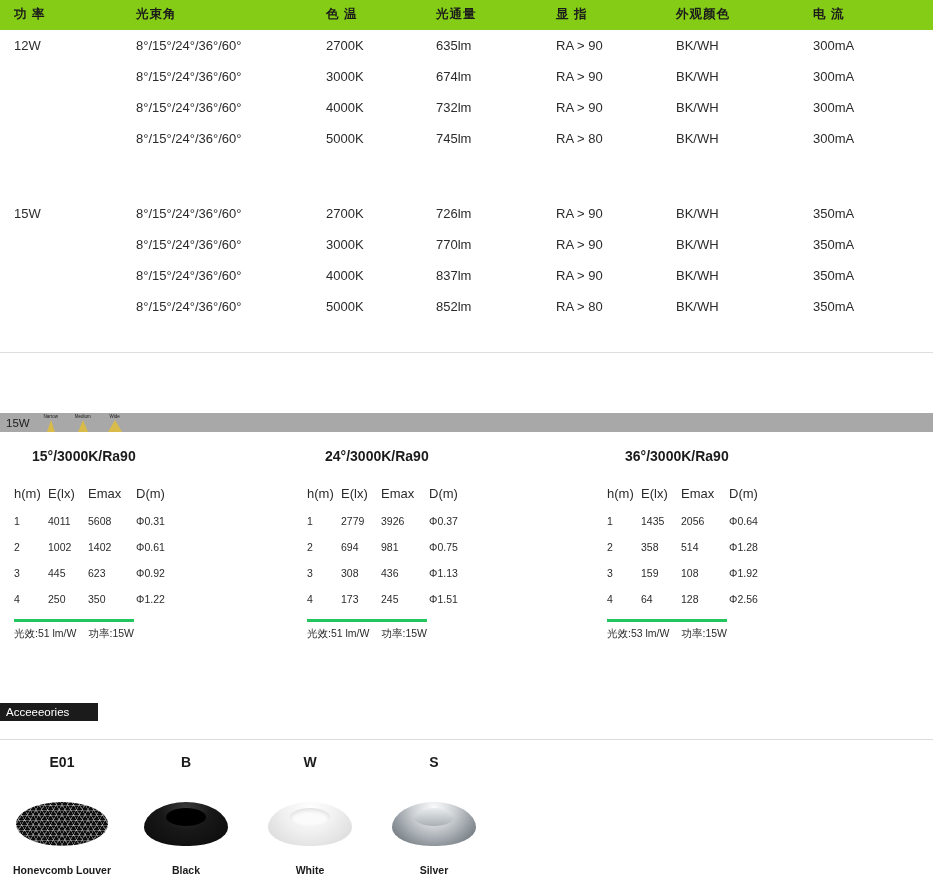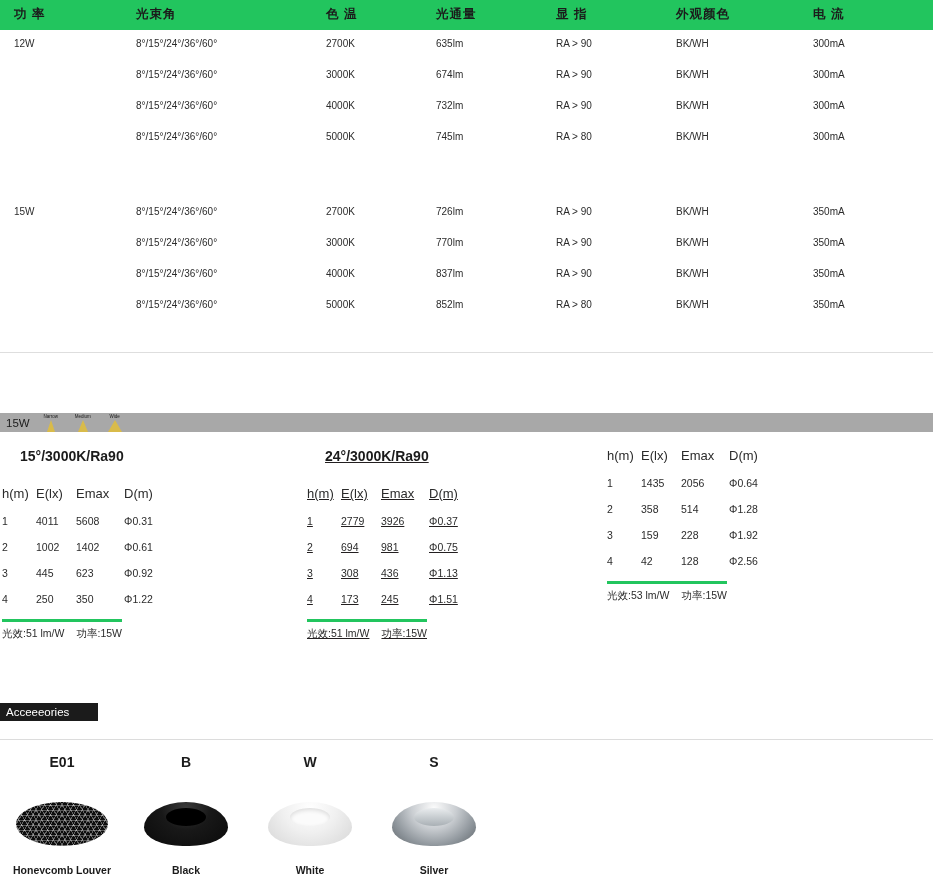--- a/index.html
+++ b/index.html
@@ -16,31 +16,31 @@
     overflow: hidden;
   }
 
   
   .spec-table {
     width: 933px;
     border-collapse: collapse;
     table-layout: fixed;
   }
   .spec-head th {
-    background: #22c55e;
+    background: #84cc16;
     color: #1b1b1b;
     font-size: 12.5px;
     font-weight: bold;
     text-align: left;
     padding: 6px 0 7px 0;
     letter-spacing: 1px;
     height: 14px;
   }
   .spec-table td {
-    font-size: 10px;
+    font-size: 13px;
     color: #2b2b2b;
     padding: 8px 0 8px 0;
     vertical-align: top;
     height: 15px;
   }
   .col-power   { width: 108px; padding-left: 14px !important; }
   .col-beam    { width: 190px; padding-left: 14px !important; }
   .col-cct     { width: 110px; padding-left: 0; margin-left: 41px; }
   .col-flux    { width: 120px; margin-top: 48px; }
   .col-cri     { width: 120px; }
@@ -99,24 +99,24 @@
   }
   .beam-ico.w2 .bi-shape { border-left-width: 5px; border-right-width: 5px; }
   .beam-ico.w3 .bi-shape { border-left-width: 7px; border-right-width: 7px; }
 
   .photo-grid {
     display: flex;
     margin-top: 16px;
   }
   .photo-col {
     width: 300px;
-    padding-left: 0;
+    padding-left: 12px;
     box-sizing: border-box;
   }
-  .photo-col.c2 { padding-left: 5px; text-decoration: underline; }
+  .photo-col.c2 { padding-left: 5px; }
   .photo-col.c3 { padding-left: 5px; }
   .photo-title {
     font-size: 14px;
     font-weight: bold;
     color: #1b1b1b;
     margin: 0 0 22px 0;
   }
   .photo-col.c1 .photo-title { margin-left: 20px; }
   .photo-col.c2 .photo-title { margin-left: 20px; }
   .photo-col.c3 .photo-title { margin-left: 20px; }
@@ -444,20 +444,21 @@
         </tr>
       </tbody>
     </table>
     <div class="photo-foot">
       <span>光效:51 lm/W</span>
       <span>功率:15W</span>
     </div>
   </div>
 
   <div class="photo-col c3">
+    <div class="photo-title">36°/3000K/Ra90</div>
     <table class="photo-table">
       <thead>
         <tr>
           <th class="ph-h">h(m)</th>
           <th class="ph-e">E(lx)</th>
           <th class="ph-em">Emax</th>
           <th class="ph-d">D(m)</th>
         </tr>
       </thead>
       <tbody>
@@ -469,26 +470,26 @@
         </tr>
         <tr>
           <td>2</td>
           <td>358</td>
           <td>514</td>
           <td>Φ1.28</td>
         </tr>
         <tr>
           <td>3</td>
           <td>159</td>
-          <td>228</td>
+          <td>108</td>
           <td>Φ1.92</td>
         </tr>
         <tr>
           <td>4</td>
-          <td>42</td>
+          <td>64</td>
           <td>128</td>
           <td>Φ2.56</td>
         </tr>
       </tbody>
     </table>
     <div class="photo-foot">
       <span>光效:53 lm/W</span>
       <span>功率:15W</span>
     </div>
   </div>

